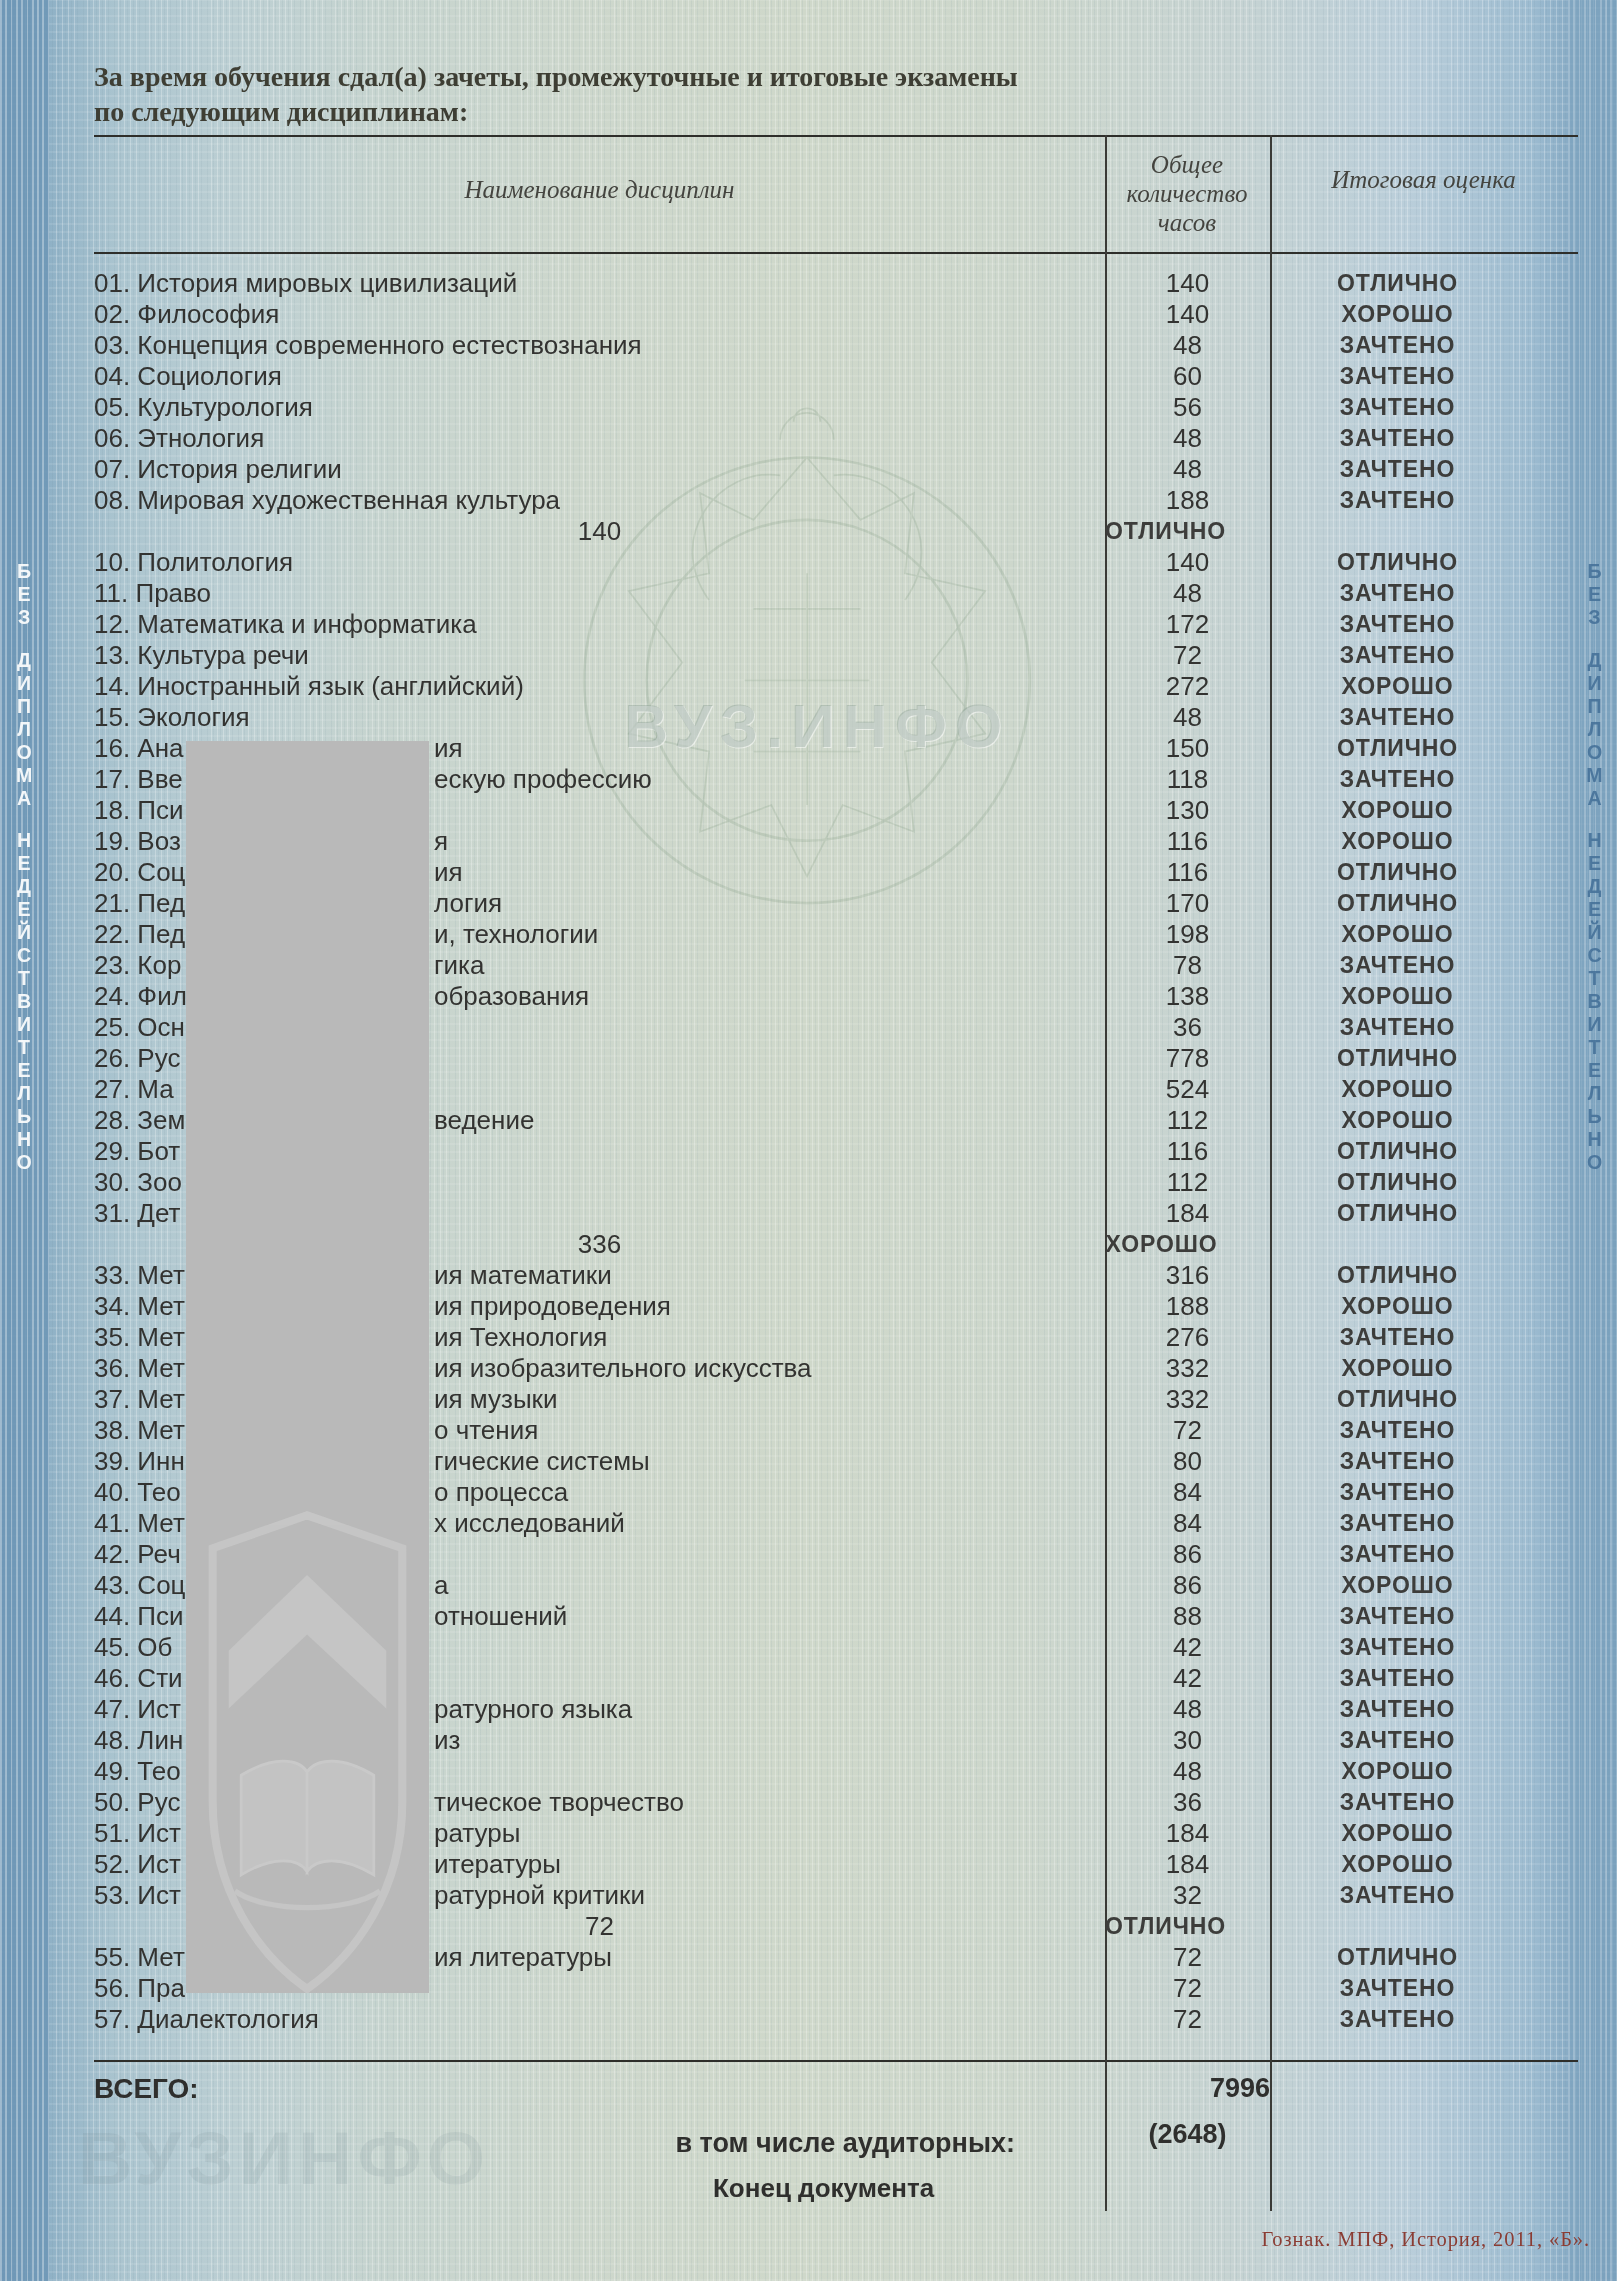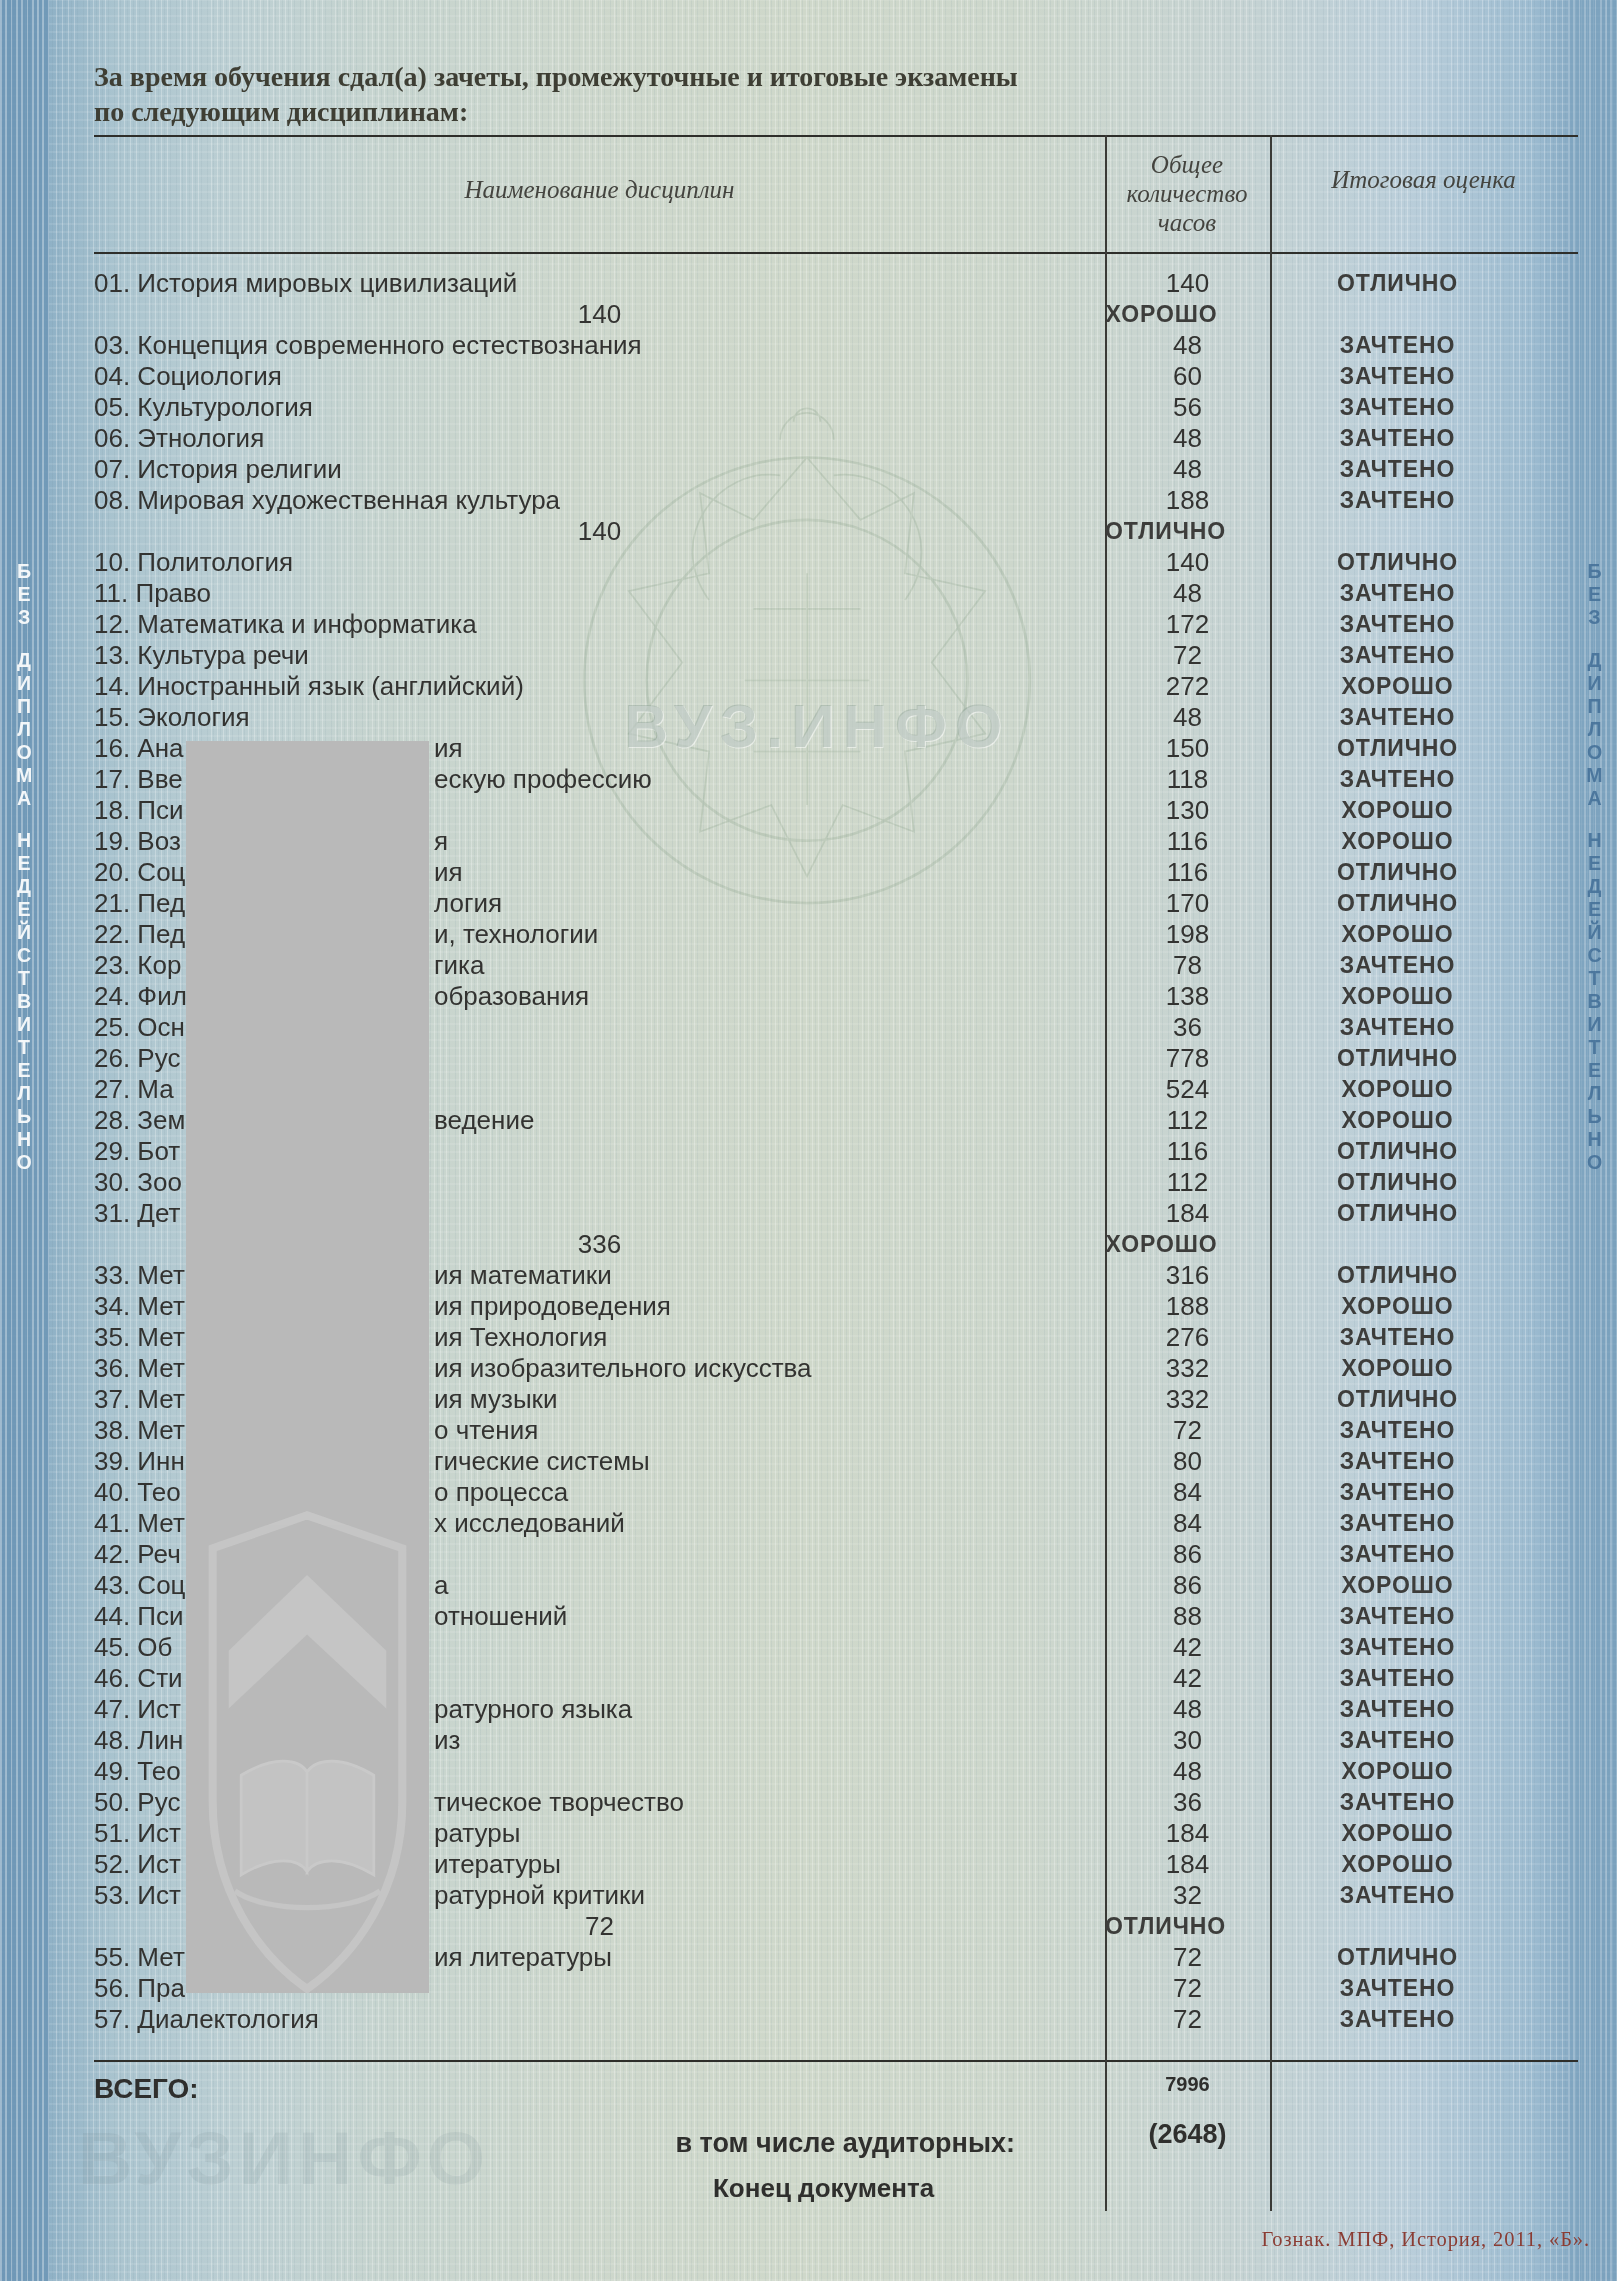--- a/index.html
+++ b/index.html
@@ -41,21 +41,21 @@
   .cell-name{position:relative;font-size:26px;color:#333331;white-space:nowrap;}
   .cell-name .post{position:absolute;left:340px;top:0;}
   .cell-hours{text-align:center;font-size:26px;color:#333331;}
   .cell-grade{text-align:center;padding-right:52px;font-size:23px;font-weight:bold;letter-spacing:0.9px;color:#3d3d3b;}
 
   .redaction{position:absolute;left:186px;top:741px;width:243px;height:1252px;background:#b9b9b9;z-index:3;overflow:hidden;}
   .redaction svg{position:absolute;left:0;bottom:-5.3px;}
 
   .totals{position:absolute;z-index:4;font-weight:bold;color:#2f2f2d;}
   .t-label1{left:94px;top:2073px;width:958px;font-size:28px;}
-  .t-val1{left:1105px;top:2073px;width:165px;text-align:center;font-size:20px;}
+  .t-val1{left:1105px;top:2073px;width:165px;text-align:right;font-size:27px;}
   .t-label2{left:94px;top:2128px;width:921px;text-align:right;font-size:27px;}
   .t-val2{left:1105px;top:2119px;width:165px;text-align:center;font-size:27px;}
   .t-end{left:713px;top:2173px;font-size:26px;}
   .printer{position:absolute;right:27px;top:2228px;z-index:4;font-family:"Liberation Serif",serif;font-size:20.5px;letter-spacing:0.9px;color:#8a3c33;}
 </style>
 </head>
 <body>
 
 <div class="page">
 
@@ -151,20 +151,21 @@
   <div class="colhead ch-hours">Общее количество часов</div>
   <div class="colhead ch-grade">Итоговая оценка</div>
 
   <div class="rows" id="rows">
       <div class="row">
         <div class="cell-name">01. История мировых цивилизаций</div>
         <div class="cell-hours">140</div>
         <div class="cell-grade">ОТЛИЧНО</div>
       </div>
       <div class="row">
+        <div class="cell-name">02. Философия</div>
         <div class="cell-hours">140</div>
         <div class="cell-grade">ХОРОШО</div>
       </div>
       <div class="row">
         <div class="cell-name">03. Концепция современного естествознания</div>
         <div class="cell-hours">48</div>
         <div class="cell-grade">ЗАЧТЕНО</div>
       </div>
       <div class="row">
         <div class="cell-name">04. Социология</div>

